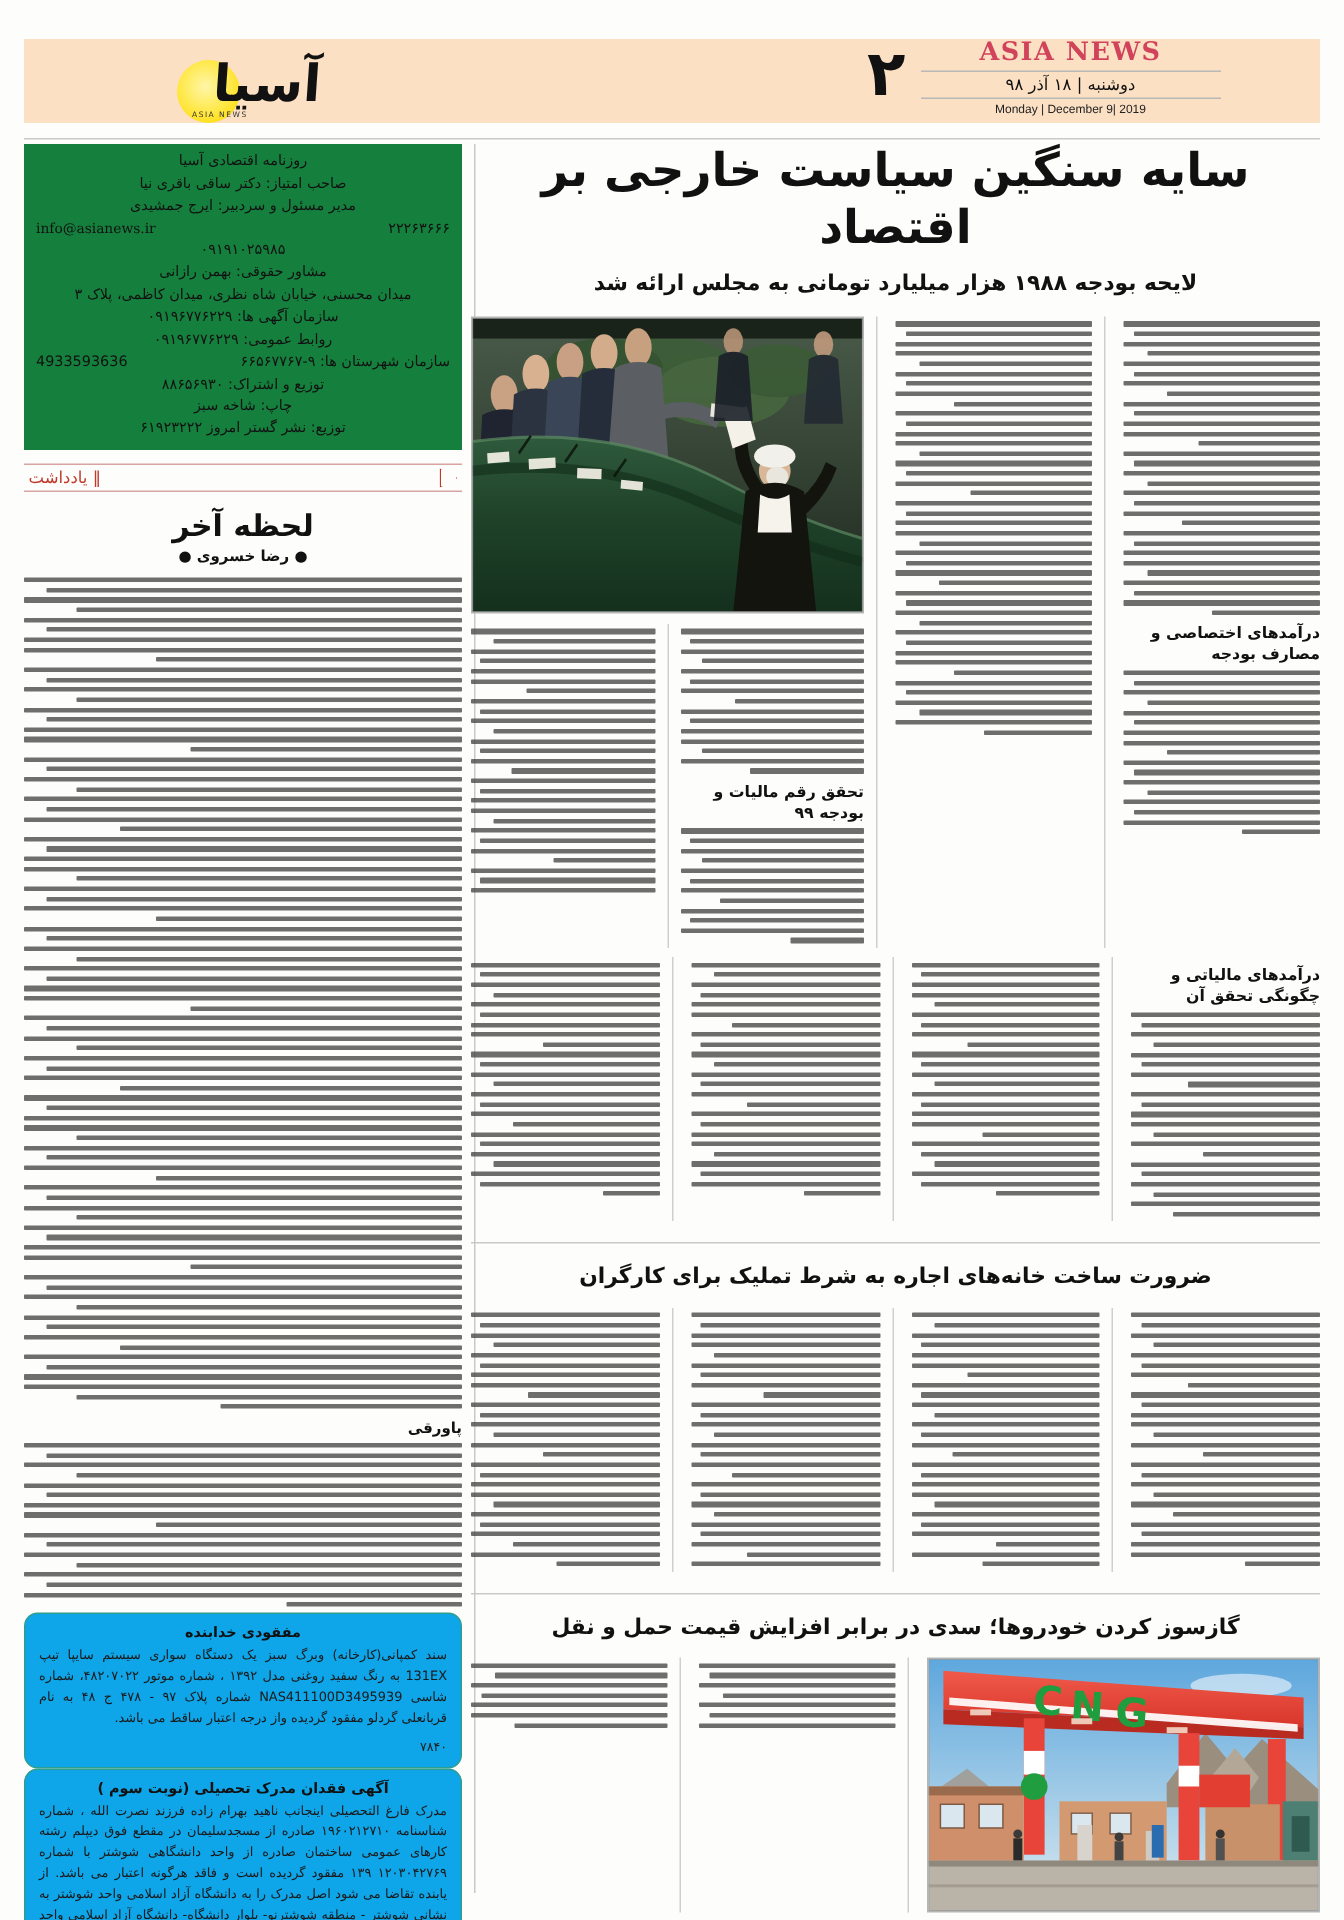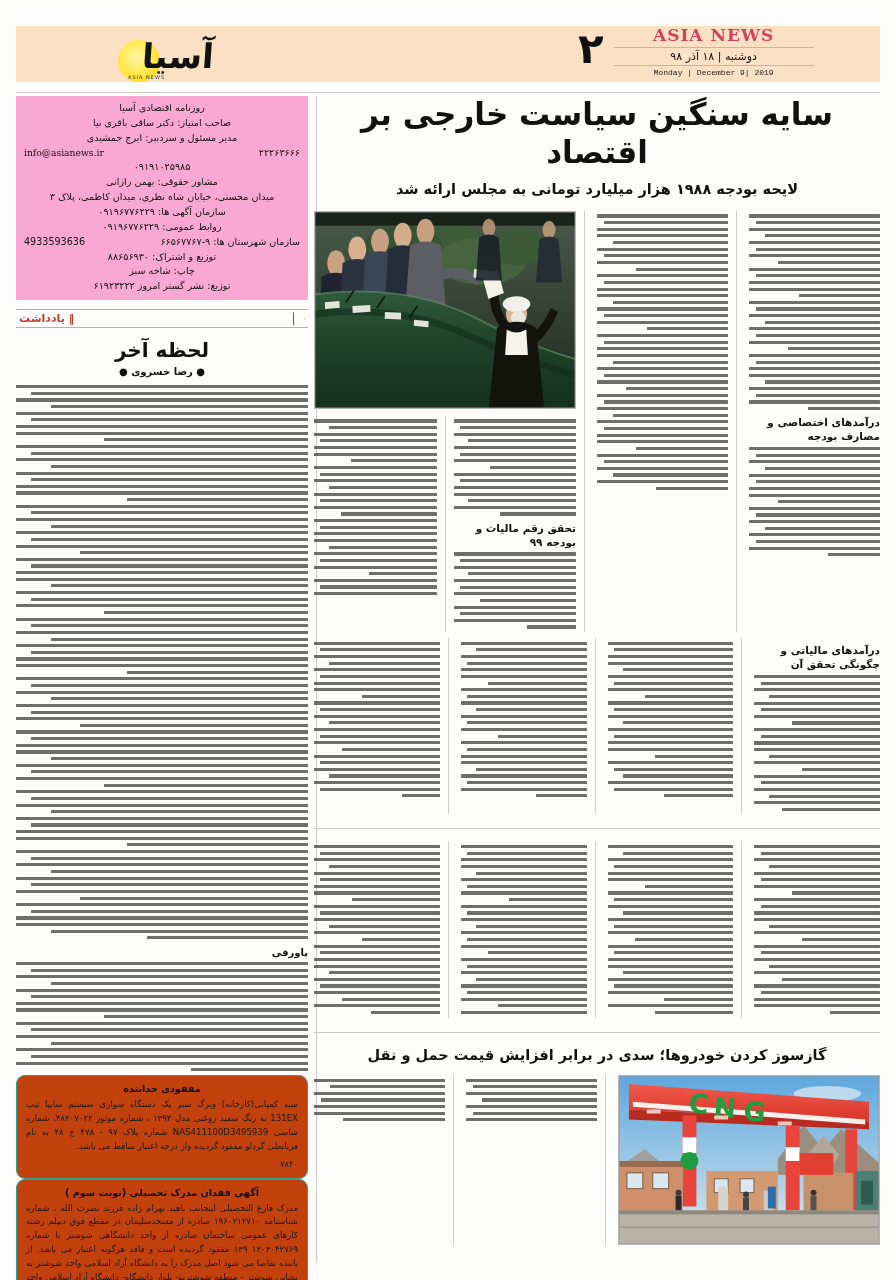--- a/index.html
+++ b/index.html
@@ -54,21 +54,21 @@
   }
   .mast-titleblock{
     text-align:center;padding-top:2px;min-width:200px;
   }
   .brand-en{
     font-family:"DejaVu Serif","Liberation Serif",serif;
     font-size:17px;font-weight:700;color:#d1435b;letter-spacing:1px;line-height:1.1;
   }
   .brand-rule{height:1px;background:#b8b8b8;margin:2px 0 2px;}
   .date-fa{font-size:11px;color:#111;direction:rtl;}
-  .date-en{font-family:Liberation Mono, monospace;font-size:8px;color:#222;margin-top:1px;}
+  .date-en{font-family:Liberation Sans, sans-serif;font-size:8px;color:#222;margin-top:1px;}
 
   
   .vrule{position:absolute;width:1px;background:#c9c9c9;}
   .hrule{position:absolute;height:1px;background:#c9c9c9;}
 
   
   .main-area{position:absolute;top:96px;right:16px;width:566px;bottom:18px;}
 
   .headline{
     text-align:center;font-weight:700;color:#111;
@@ -95,49 +95,49 @@
   .ln.s78{width:78%} .ln.s62{width:62%} .ln.s30{width:30%}
 
   .inline-sub{
     font-weight:700;font-size:10.5px;color:#111;direction:rtl;text-align:right;
     margin:5px 0 2px;line-height:1.35;
   }
 
   
   .side{position:absolute;top:96px;left:16px;width:292px;bottom:18px;}
   .side-info{
-    background:#f9a8d4;padding:5px 8px 6px;direction:rtl;text-align:center;
+    background:#15803d;padding:5px 8px 6px;direction:rtl;text-align:center;
     font-size:9.6px;line-height:1.55;color:#111;
   }
   .side-info .row2{display:flex;justify-content:space-between;direction:ltr;}
   .side-info .mono{font-family:"DejaVu Serif",serif;font-size:9.2px;}
 
   .side-label{
     margin-top:9px;display:flex;align-items:center;justify-content:space-between;
     border-top:1px solid #d8a3a3;border-bottom:1px solid #d8a3a3;padding:2px 3px;
   }
-  .side-label .txt{color:#c0392b;font-size:11px;font-weight:700;direction:rtl;text-align:center;}
+  .side-label .txt{color:#c0392b;font-size:11px;font-weight:400;direction:rtl;text-align:center;}
   .side-label .txt:before{content:"‖ ";color:#c0392b;}
   .tri2{width:10px;height:11px;border:1.4px solid #c0392b;
         clip-path:polygon(0 0,100% 50%,0 100%);}
 
   .note-title{
     text-align:center;font-size:20px;font-weight:700;margin:10px 0 4px;direction:rtl;color:#111;
   }
   .note-author{
     text-align:center;font-size:10px;font-weight:700;color:#111;direction:rtl;margin-bottom:8px;
   }
   .note-author:before{content:"● ";}
   .note-author:after{content:" ●";}
 
   .footnote-head{font-size:10px;font-weight:700;direction:rtl;margin:8px 0 3px;color:#111;}
 
   .adbox{
     border:1.6px solid #2e9e8f;border-radius:9px;padding:7px 9px 9px;
-    margin-top:0;direction:rtl;text-align:center;background:#c2410c;
+    margin-top:0;direction:rtl;text-align:center;background:#0ea5e9;
   }
   .adbox .ttl{font-size:9.6px;font-weight:700;margin-bottom:4px;color:#111;}
   .adbox .bd{font-size:8.6px;line-height:1.62;color:#1a1a1a;text-align:justify;}
   .adbox .code{font-size:8.4px;text-align:right;margin-top:5px;color:#222;}
 
   
   .ph-wrap{line-height:0;border:1px solid #b5b5b5;}
 </style>
 </head>
 <body>
@@ -537,20 +537,21 @@
             <div class="ln s100"></div>
               <div class="ln s95"></div>
               <div class="ln s30"></div>
           </div>
         </div>
       </div>
     </div>
 
     <div class="hrule" style="position:relative;margin:14px 0 0;width:100%;"></div>
     <div class="story" style="margin-top:12px;">
+      <div class="subhead">ضرورت ساخت خانه‌های اجاره به شرط تملیک برای کارگران</div>
       <div class="cols" style="margin-top:10px;">
         <div class="col">
           <div class="ptext">
             <div class="ln s100"></div>
               <div class="ln s95"></div>
               <div class="ln s100"></div>
             <div class="ln s88"></div>
               <div class="ln s100"></div>
               <div class="ln s95"></div>
             <div class="ln s100"></div>

